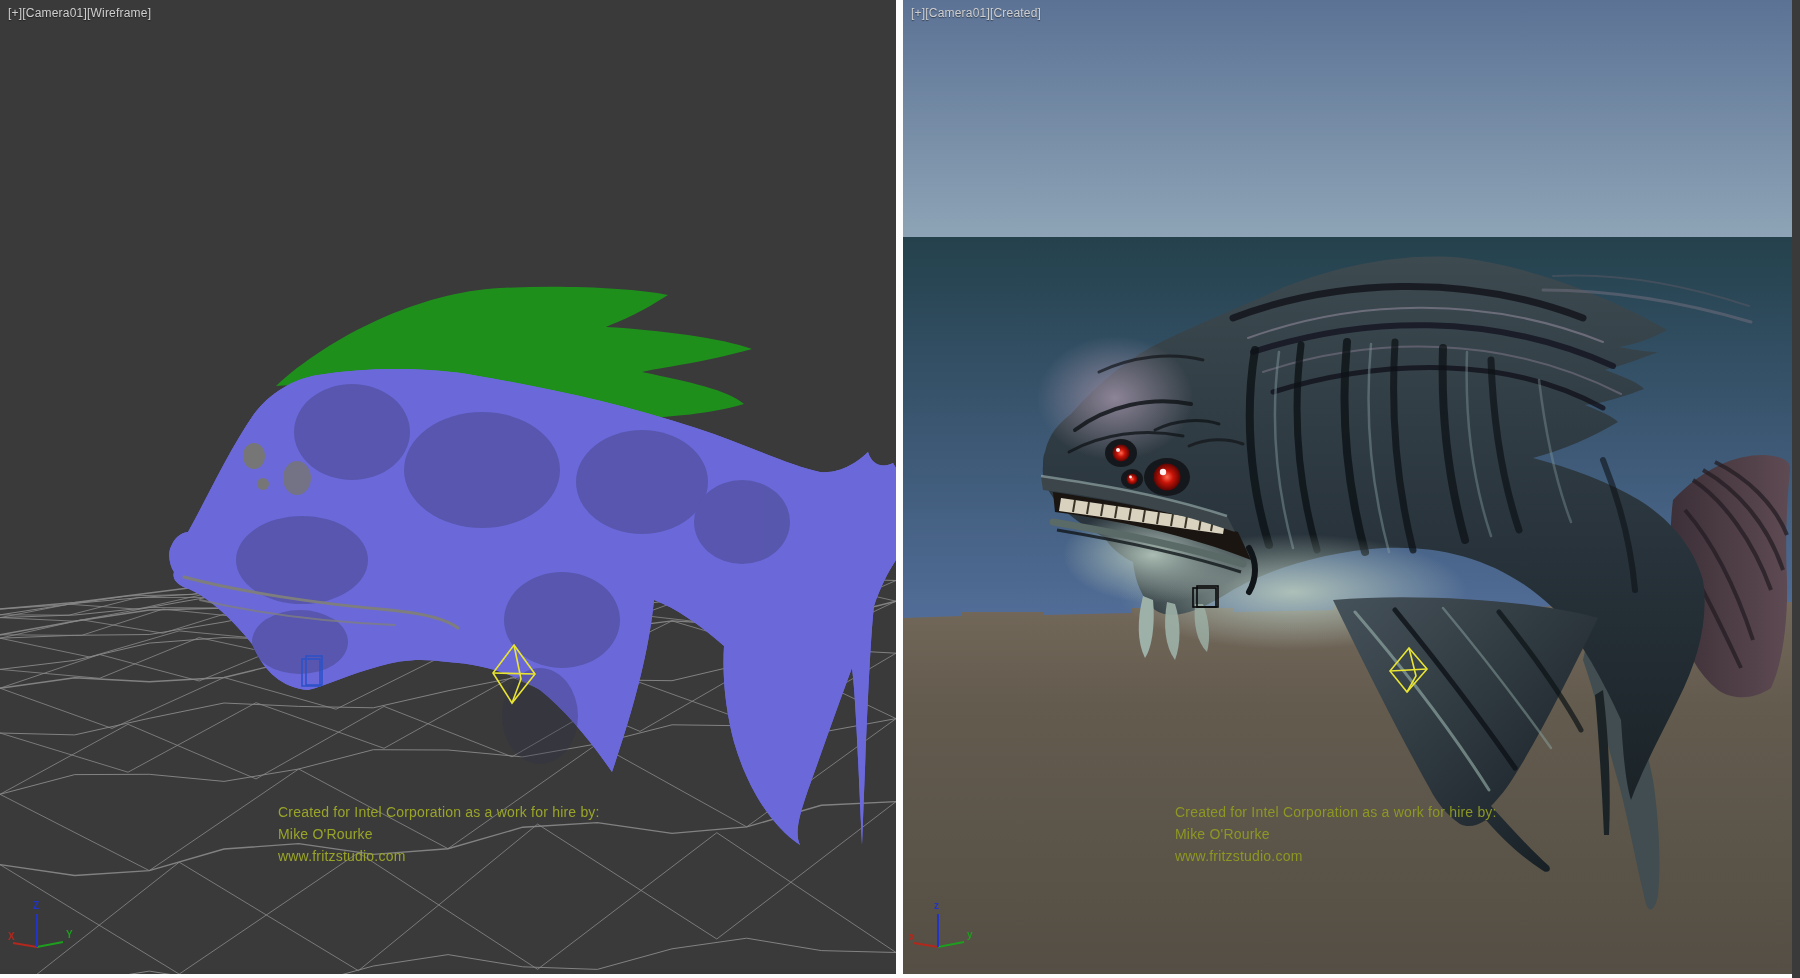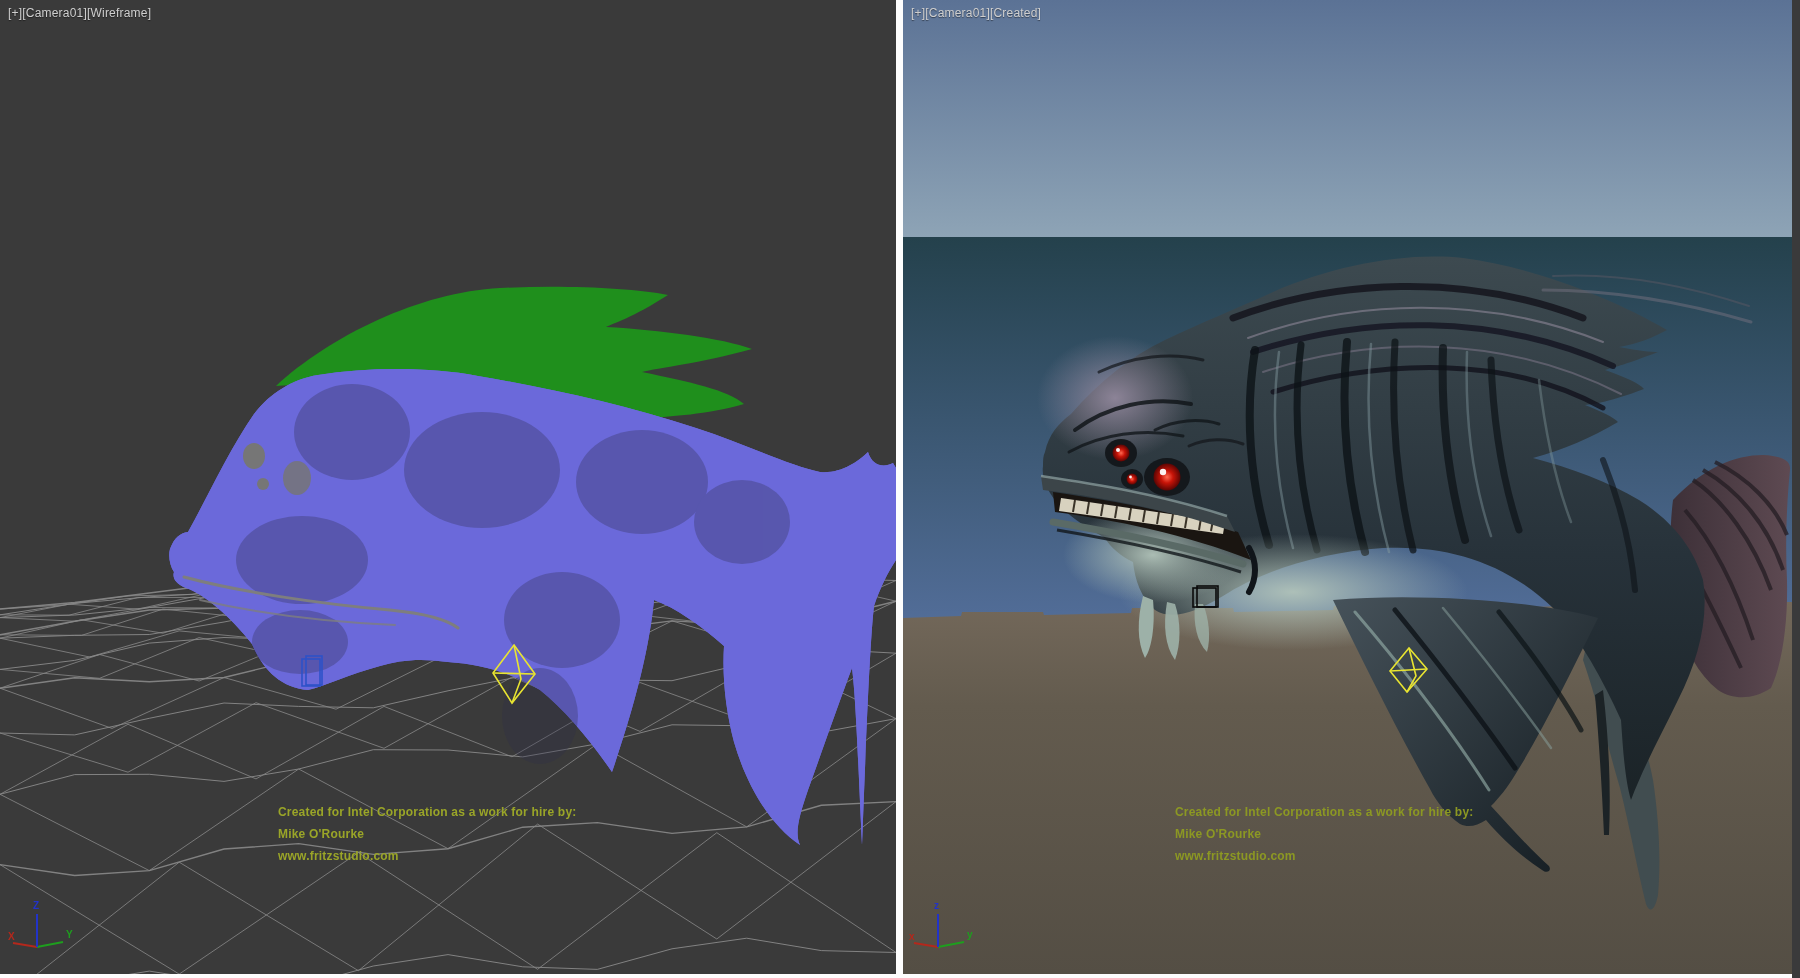--- a/index.html
+++ b/index.html
@@ -6,21 +6,21 @@
   #stage{position:relative;width:1800px;height:978px;background:#fdfdfd;overflow:hidden;
          font-family:"Liberation Sans",sans-serif;}
   .vp{position:absolute;top:0;overflow:hidden;}
   #vp-left{left:0;width:896px;height:974px;background:#3a3a3a;}
   #vp-right{left:903px;width:889px;height:974px;background:#55709d;}
   #vdivider{position:absolute;left:896px;top:0;width:7px;height:978px;background:#fdfdfd;}
   #hdivider{position:absolute;left:0;top:974px;width:1792px;height:4px;background:#fdfdfd;}
   #right-gutter{position:absolute;left:1792px;top:0;width:8px;height:978px;background:#3a3a3b;}
   .vp-label{position:absolute;left:8px;top:6px;font-size:12px;letter-spacing:.2px;
             color:#cfcfcf;text-shadow:0 1px 1px rgba(0,0,0,.45);cursor:default;white-space:pre;}
-  .attribution{position:absolute;width:330px;font-size:12px;font-weight:bold;line-height:11px;
+  .attribution{position:absolute;width:330px;font-size:14px;font-weight:normal;line-height:11px;
                letter-spacing:.2px;white-space:pre-line;}
   #attr-left{left:278px;top:796px;}
   #attr-right{left:272px;top:796px;}
   svg{position:absolute;left:0;top:0;}
 </style>
 </head>
 <body>
 
 <div id="stage">
 

